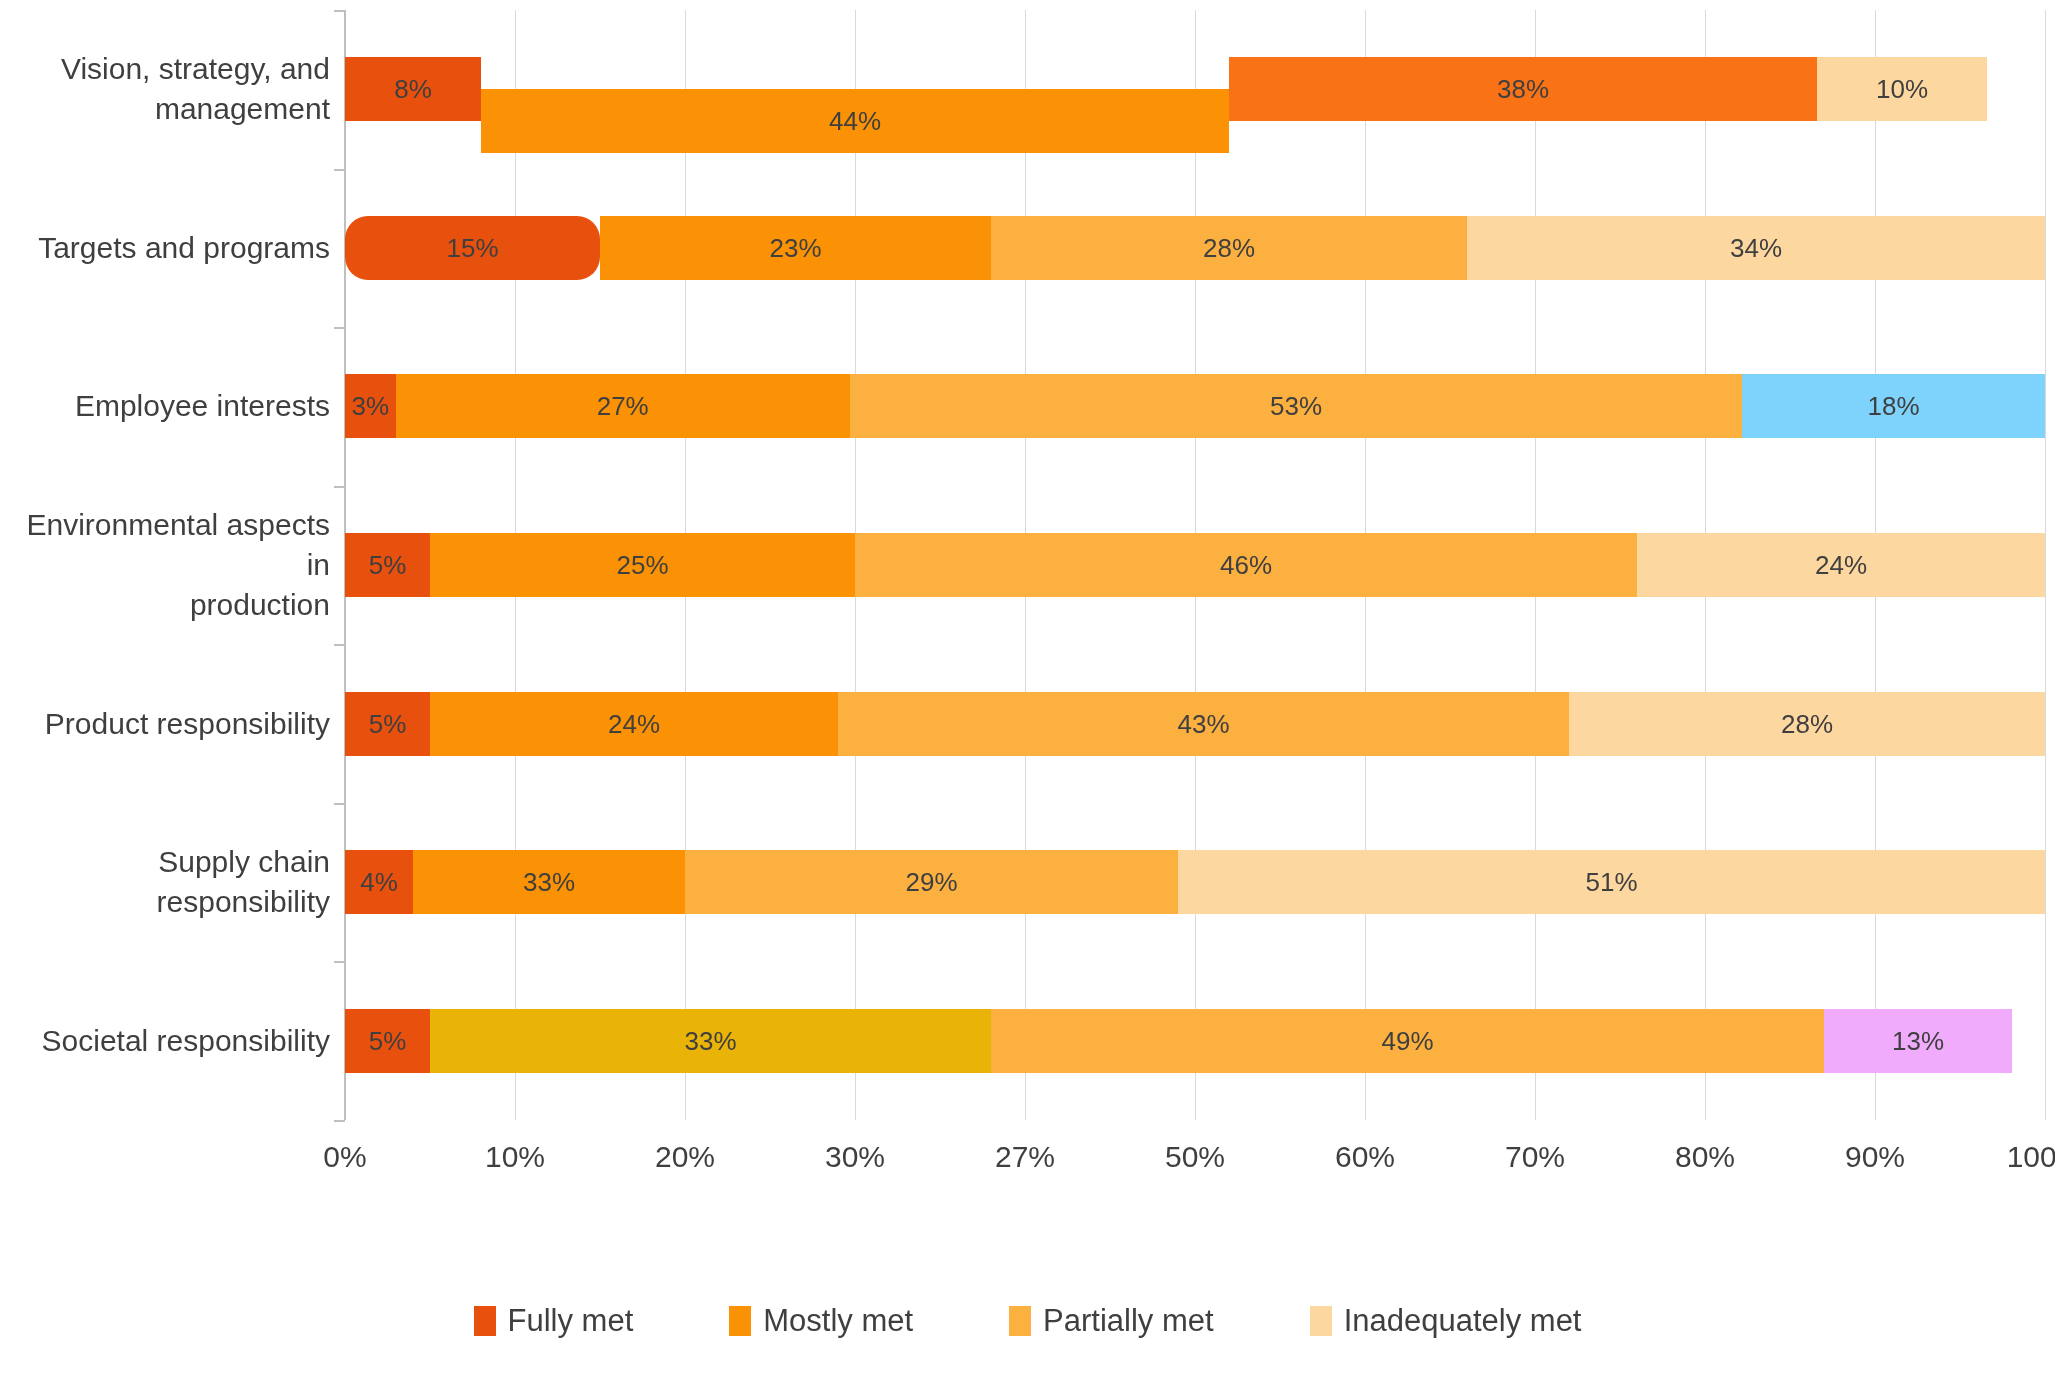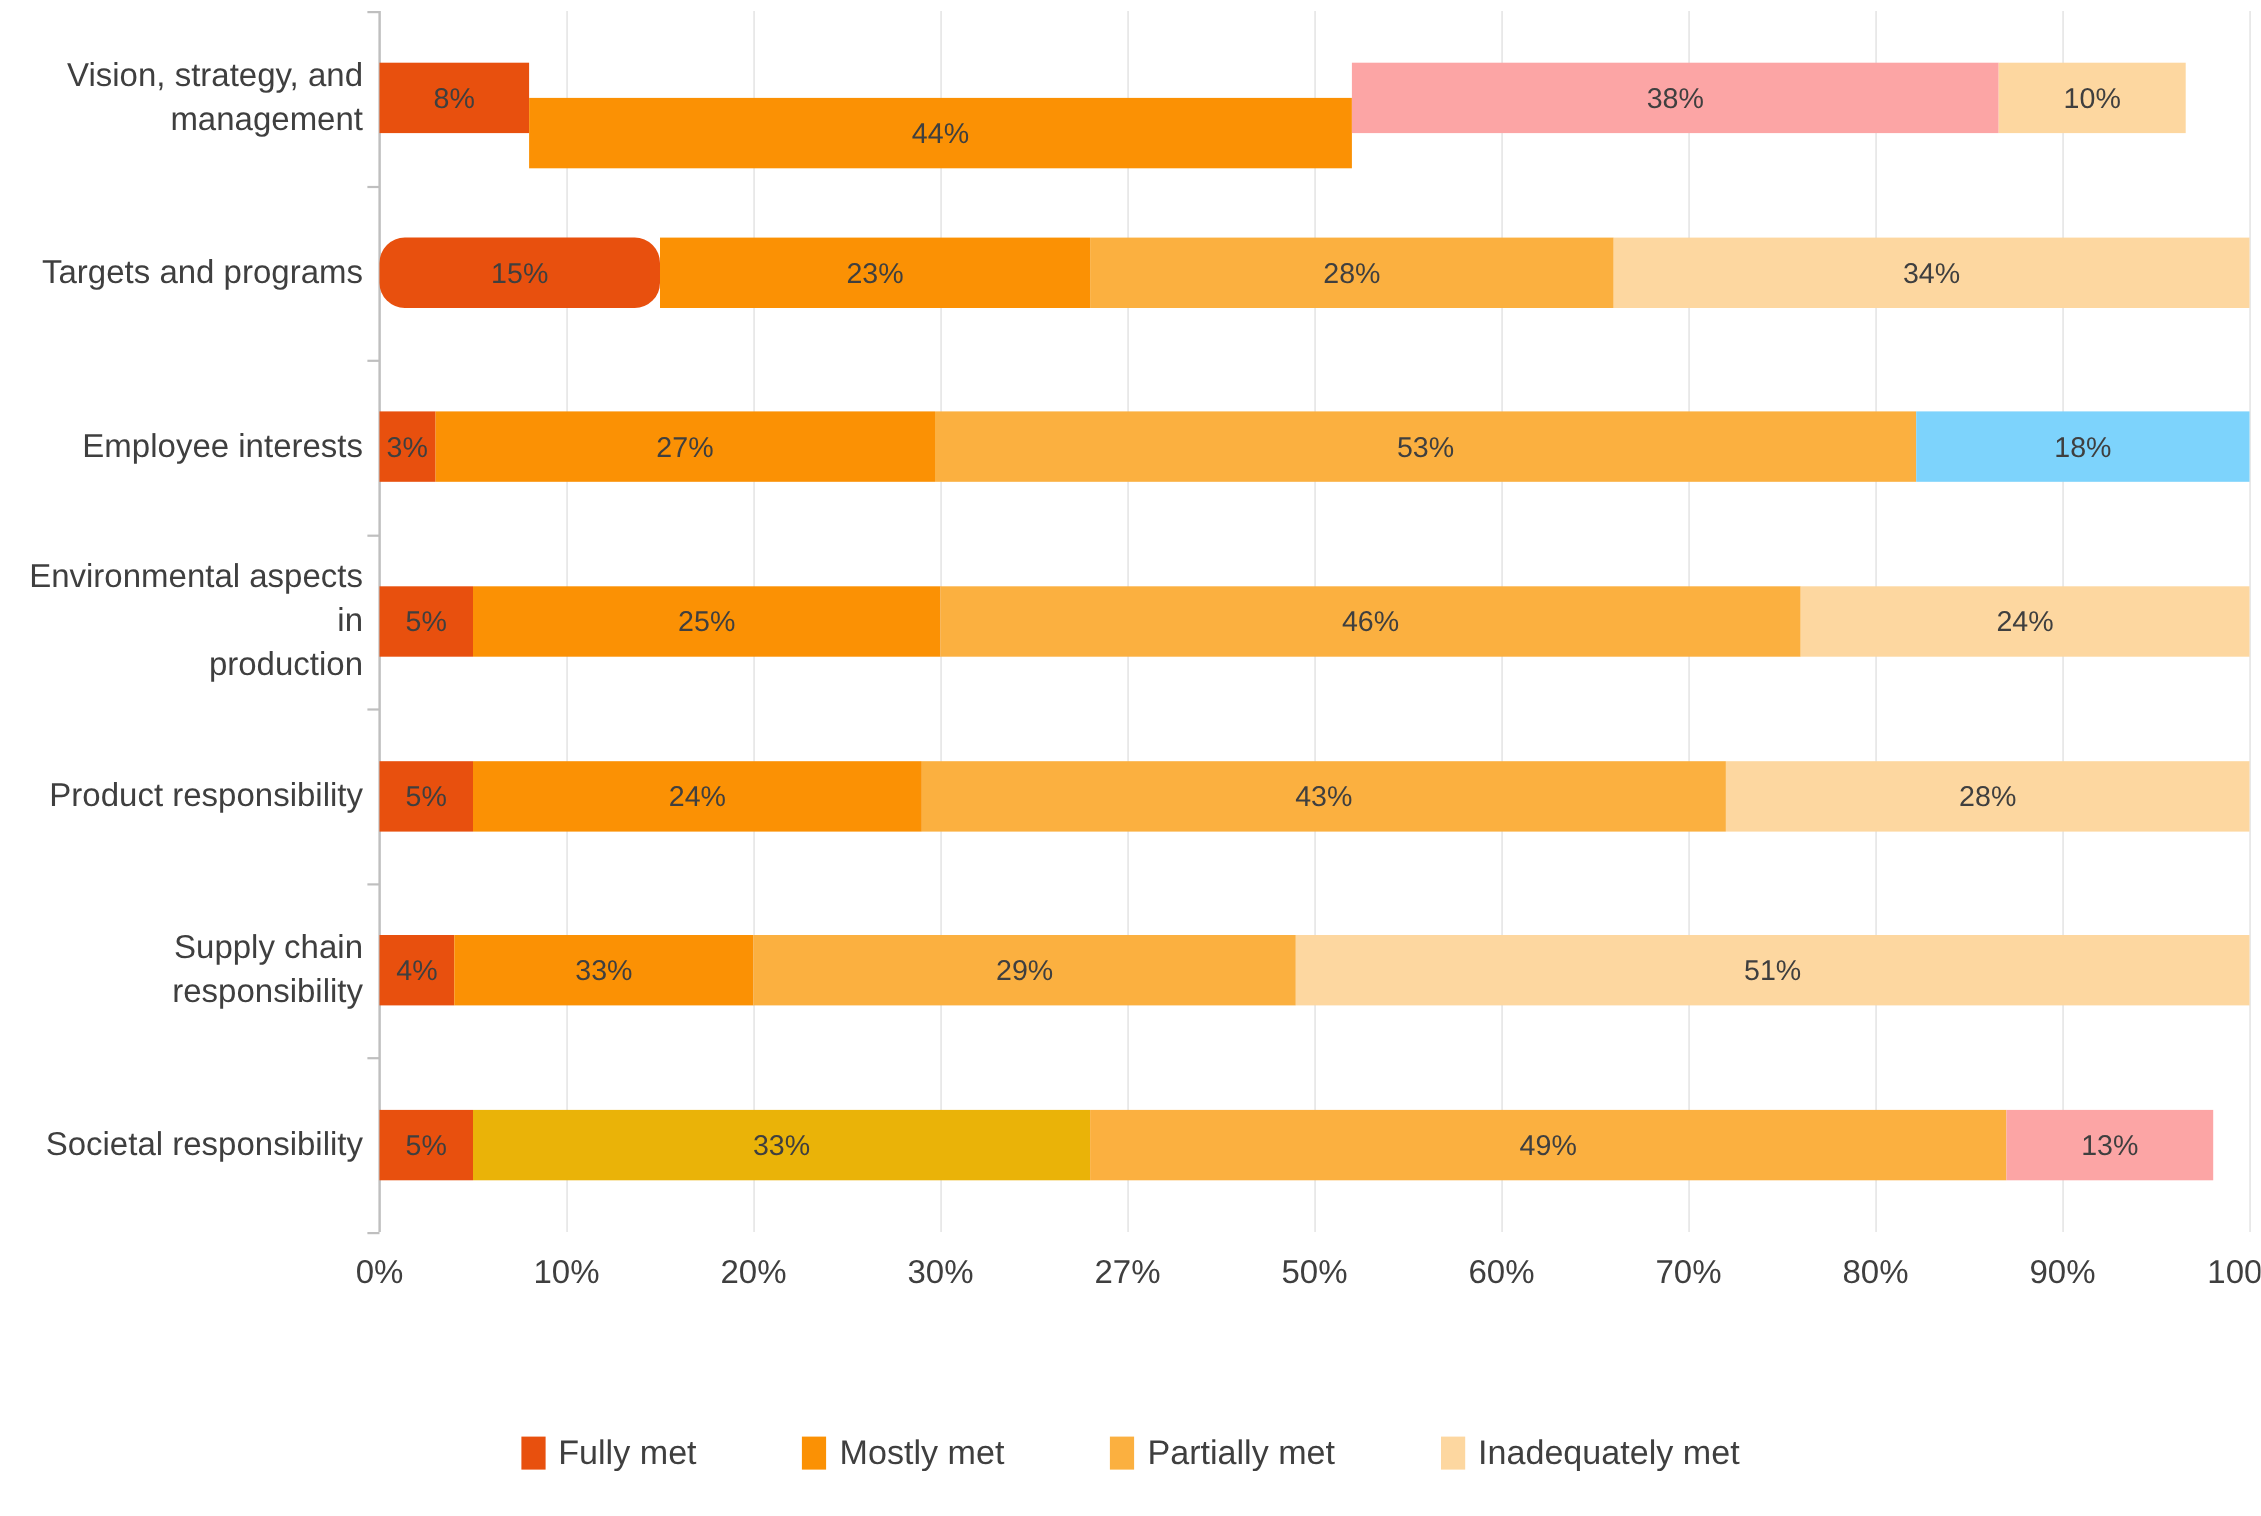--- a/index.html
+++ b/index.html
@@ -231,21 +231,21 @@
       </div>
     <div id="rows-layer">
         <div class="bar-row" style="top: 0px; height: 158.571px;">
           <div class="bar-track" style="height: 64px;">
             <div class="bar-seg" title="Fully met — 8%" style="width: 136px; background: rgb(232, 80, 14);">
               <span class="seg-label">8%</span>
             </div>
             <div class="bar-seg" title="Mostly met — 44%" style="width: 748px; background: rgb(251, 145, 4); margin-top: 32px;">
               <span class="seg-label">44%</span>
             </div>
-            <div class="bar-seg" title="Partially met — 38%" style="width: 588px; background: #fca5a5;">
+            <div class="bar-seg" title="Partially met — 38%" style="width: 588px; background: #f97316;">
               <span class="seg-label">38%</span>
             </div>
             <div class="bar-seg" title="Inadequately met — 10%" style="width: 170px; background: rgb(253, 215, 160);">
               <span class="seg-label">10%</span>
             </div>
           </div>
         </div>
         <div class="bar-row" style="top: 158.571px; height: 158.571px;">
           <div class="bar-track" style="height: 64px;">
             <div class="bar-seg" title="Fully met — 15%" style="width: 255px; background: rgb(232, 80, 14); border-radius: 23px;">
@@ -330,21 +330,21 @@
           <div class="bar-track" style="height: 64px;">
             <div class="bar-seg" title="Fully met — 5%" style="width: 85px; background: rgb(232, 80, 14);">
               <span class="seg-label">5%</span>
             </div>
             <div class="bar-seg" title="Mostly met — 33%" style="width: 561px; background: #eab308;">
               <span class="seg-label">33%</span>
             </div>
             <div class="bar-seg" title="Partially met — 49%" style="width: 833px; background: rgb(251, 176, 64);">
               <span class="seg-label">49%</span>
             </div>
-            <div class="bar-seg" title="Inadequately met — 13%" style="width: 188px; background: #fca5a5;">
+            <div class="bar-seg" title="Inadequately met — 13%" style="width: 188px; background: #f0abfc;">
               <span class="seg-label">13%</span>
             </div>
           </div>
         </div>
       </div>
   </div>
 
   <div id="xlabels">
       <div class="xlabel" style="left: 0px;">0%</div>
       <div class="xlabel" style="left: 170px;">10%</div>

